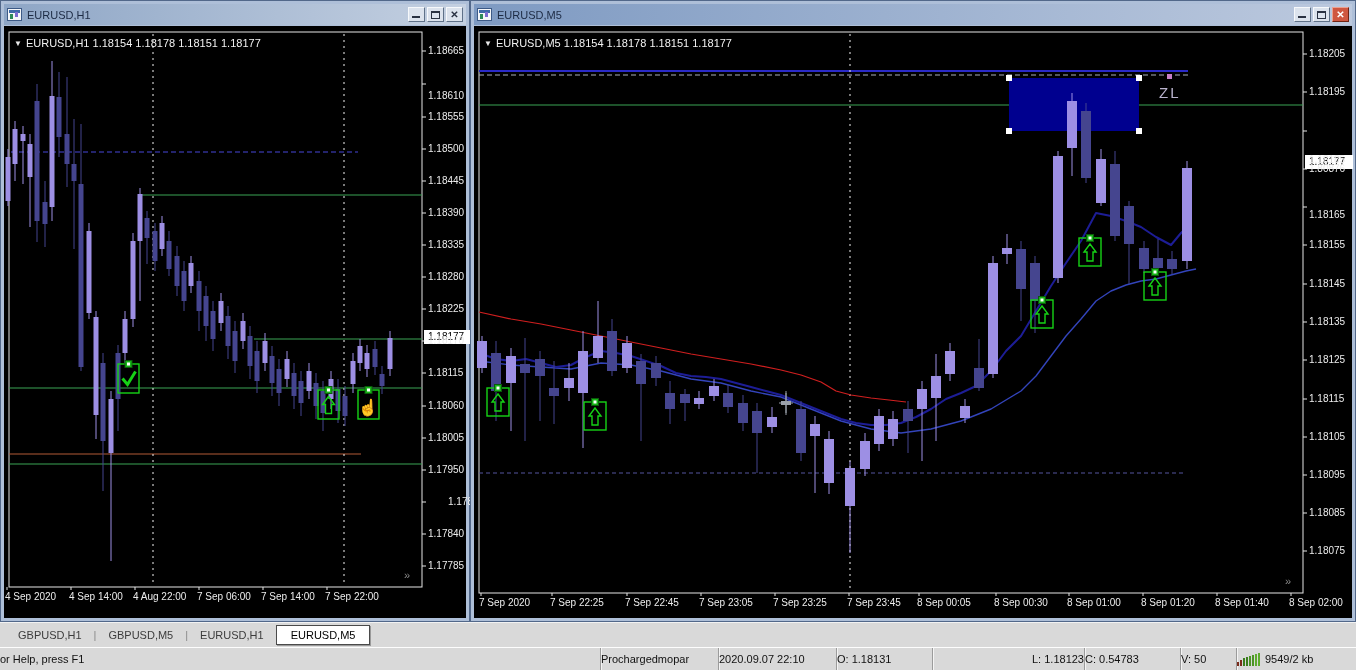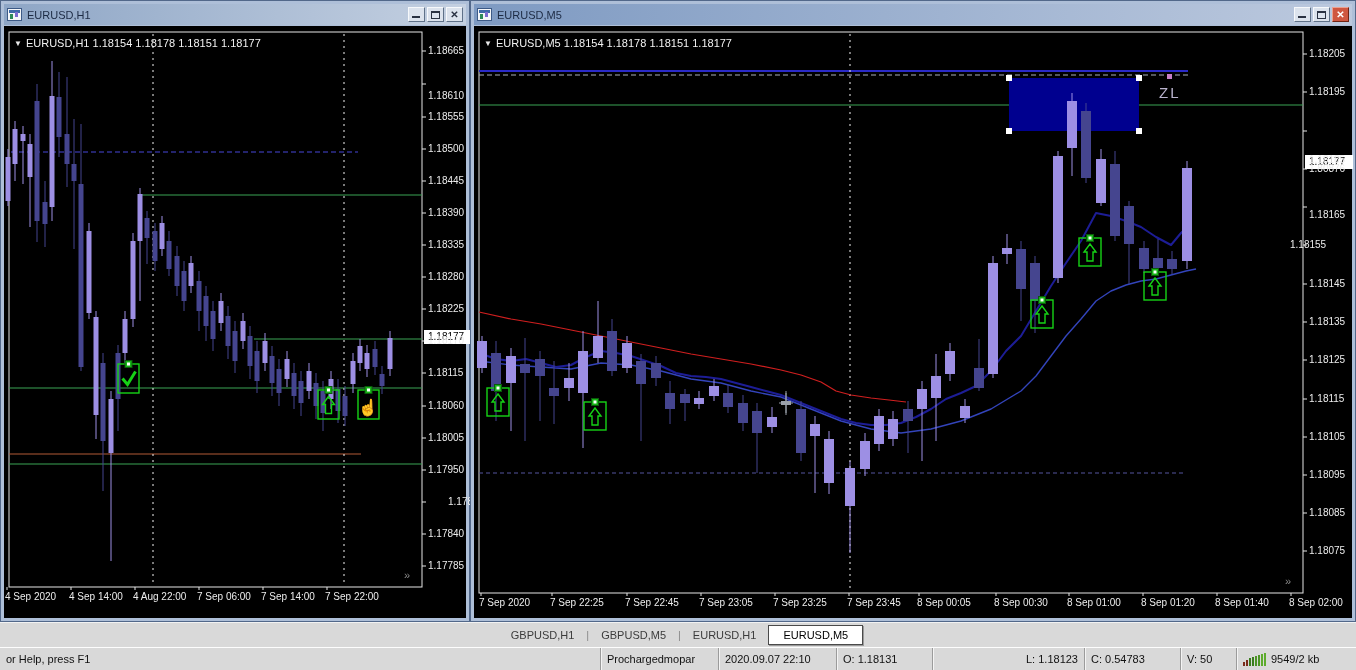--- a/index.html
+++ b/index.html
@@ -43,31 +43,31 @@
   .hdr-tri { display:inline-block; font-size:8px; color:#e8e8e8; margin-right:4px; vertical-align:1px; }
 
   .p-label { position:absolute; font-size:10px; color:#ececec; white-space:nowrap; }
   .t-label { position:absolute; font-size:10px; color:#ececec; white-space:nowrap; }
   .price-box { position:absolute; background:#fff; color:#000; font-size:10px;
                padding:1px 3px 1px 4px; line-height:12px; }
 
   
   .tabbar { position:absolute; left:0; top:622px; width:1356px; height:25px;
             background:#d9d9d9; display:flex; align-items:center; padding-left:6px;
-            border-top:1px solid #f2f2f2;justify-content:center; }
+            border-top:1px solid #f2f2f2; }
   .tab { font-size:11px; color:#3c3c3c; padding:3px 12px; cursor:pointer; white-space:nowrap; }
   .tab.active { background:#fff; border:1px solid #4a4a4a; color:#000; padding:3px 14px;
                 box-shadow:1px 1px 0 #9a9a9a; }
   .tab-sep { color:#8a8a8a; font-size:11px; }
 
   
   .statusbar { position:absolute; left:0; top:647px; width:1356px; height:23px;
                background:#d9d9d9; border-top:1px solid #fdfdfd; display:flex;
                align-items:stretch; font-size:11px; color:#111; }
-  .seg { display:flex; align-items:center; padding:0 6px; white-space:nowrap; overflow:hidden;text-align:center; }
+  .seg { display:flex; align-items:center; padding:0 0; white-space:nowrap; overflow:hidden;text-align:center; }
   .seg + .seg { border-left:1px solid #9b9b9b; box-shadow:inset 1px 0 0 #f4f4f4; }
   .seg.grow { flex:1; }
   .seg.right-al { justify-content:flex-end; }
   .conn-bars { display:inline-flex; align-items:flex-end; gap:1px; margin-right:5px; height:13px; }
   .conn-bars i { display:block; width:2px; }
 
   svg text { font-family:"Liberation Sans", sans-serif; }
 </style>
 </head>
 <body>
@@ -471,21 +471,21 @@
         <text x="814" y="584" fill="#8a8a8a" font-size="11">»</text>
       </svg>
     <div class="chart-header" style="left:13px; top:36px;"><span class="hdr-tri">▼</span><span>EURUSD,M5  1.18154 1.18178 1.18151 1.18177</span></div>
     <div class="price-box" style="left:834px; top:154px; width:48px;">1.18177</div>
     <div class="labels-host">
         <div class="p-label" style="left: 838px; top: 47px;">1.18205</div>
         <div class="p-label" style="left: 838px; top: 85px;">1.18195</div>
         <div class="p-label" style="left: 838px; top: 124px; margin-top: 29px;">1.18185</div>
         <div class="p-label" style="left: 838px; top: 162px;">1.80876</div>
         <div class="p-label" style="left: 838px; top: 208px;">1.18165</div>
-        <div class="p-label" style="left: 819px; top: 238px;">1.18155</div>
+        <div class="p-label" style="left: 838px; top: 238px;">1.18155</div>
         <div class="p-label" style="left: 838px; top: 277px;">1.18145</div>
         <div class="p-label" style="left: 838px; top: 315px;">1.18135</div>
         <div class="p-label" style="left: 838px; top: 353px;">1.18125</div>
         <div class="p-label" style="left: 838px; top: 392px;">1.18115</div>
         <div class="p-label" style="left: 838px; top: 430px;">1.18105</div>
         <div class="p-label" style="left: 838px; top: 468px;">1.18095</div>
         <div class="p-label" style="left: 838px; top: 506px;">1.18085</div>
         <div class="p-label" style="left: 838px; top: 544px;">1.18075</div>
         <div class="t-label" style="left: 8px; top: 596px;">7 Sep 2020</div>
         <div class="t-label" style="left: 79px; top: 596px;">7 Sep 22:25</div>

